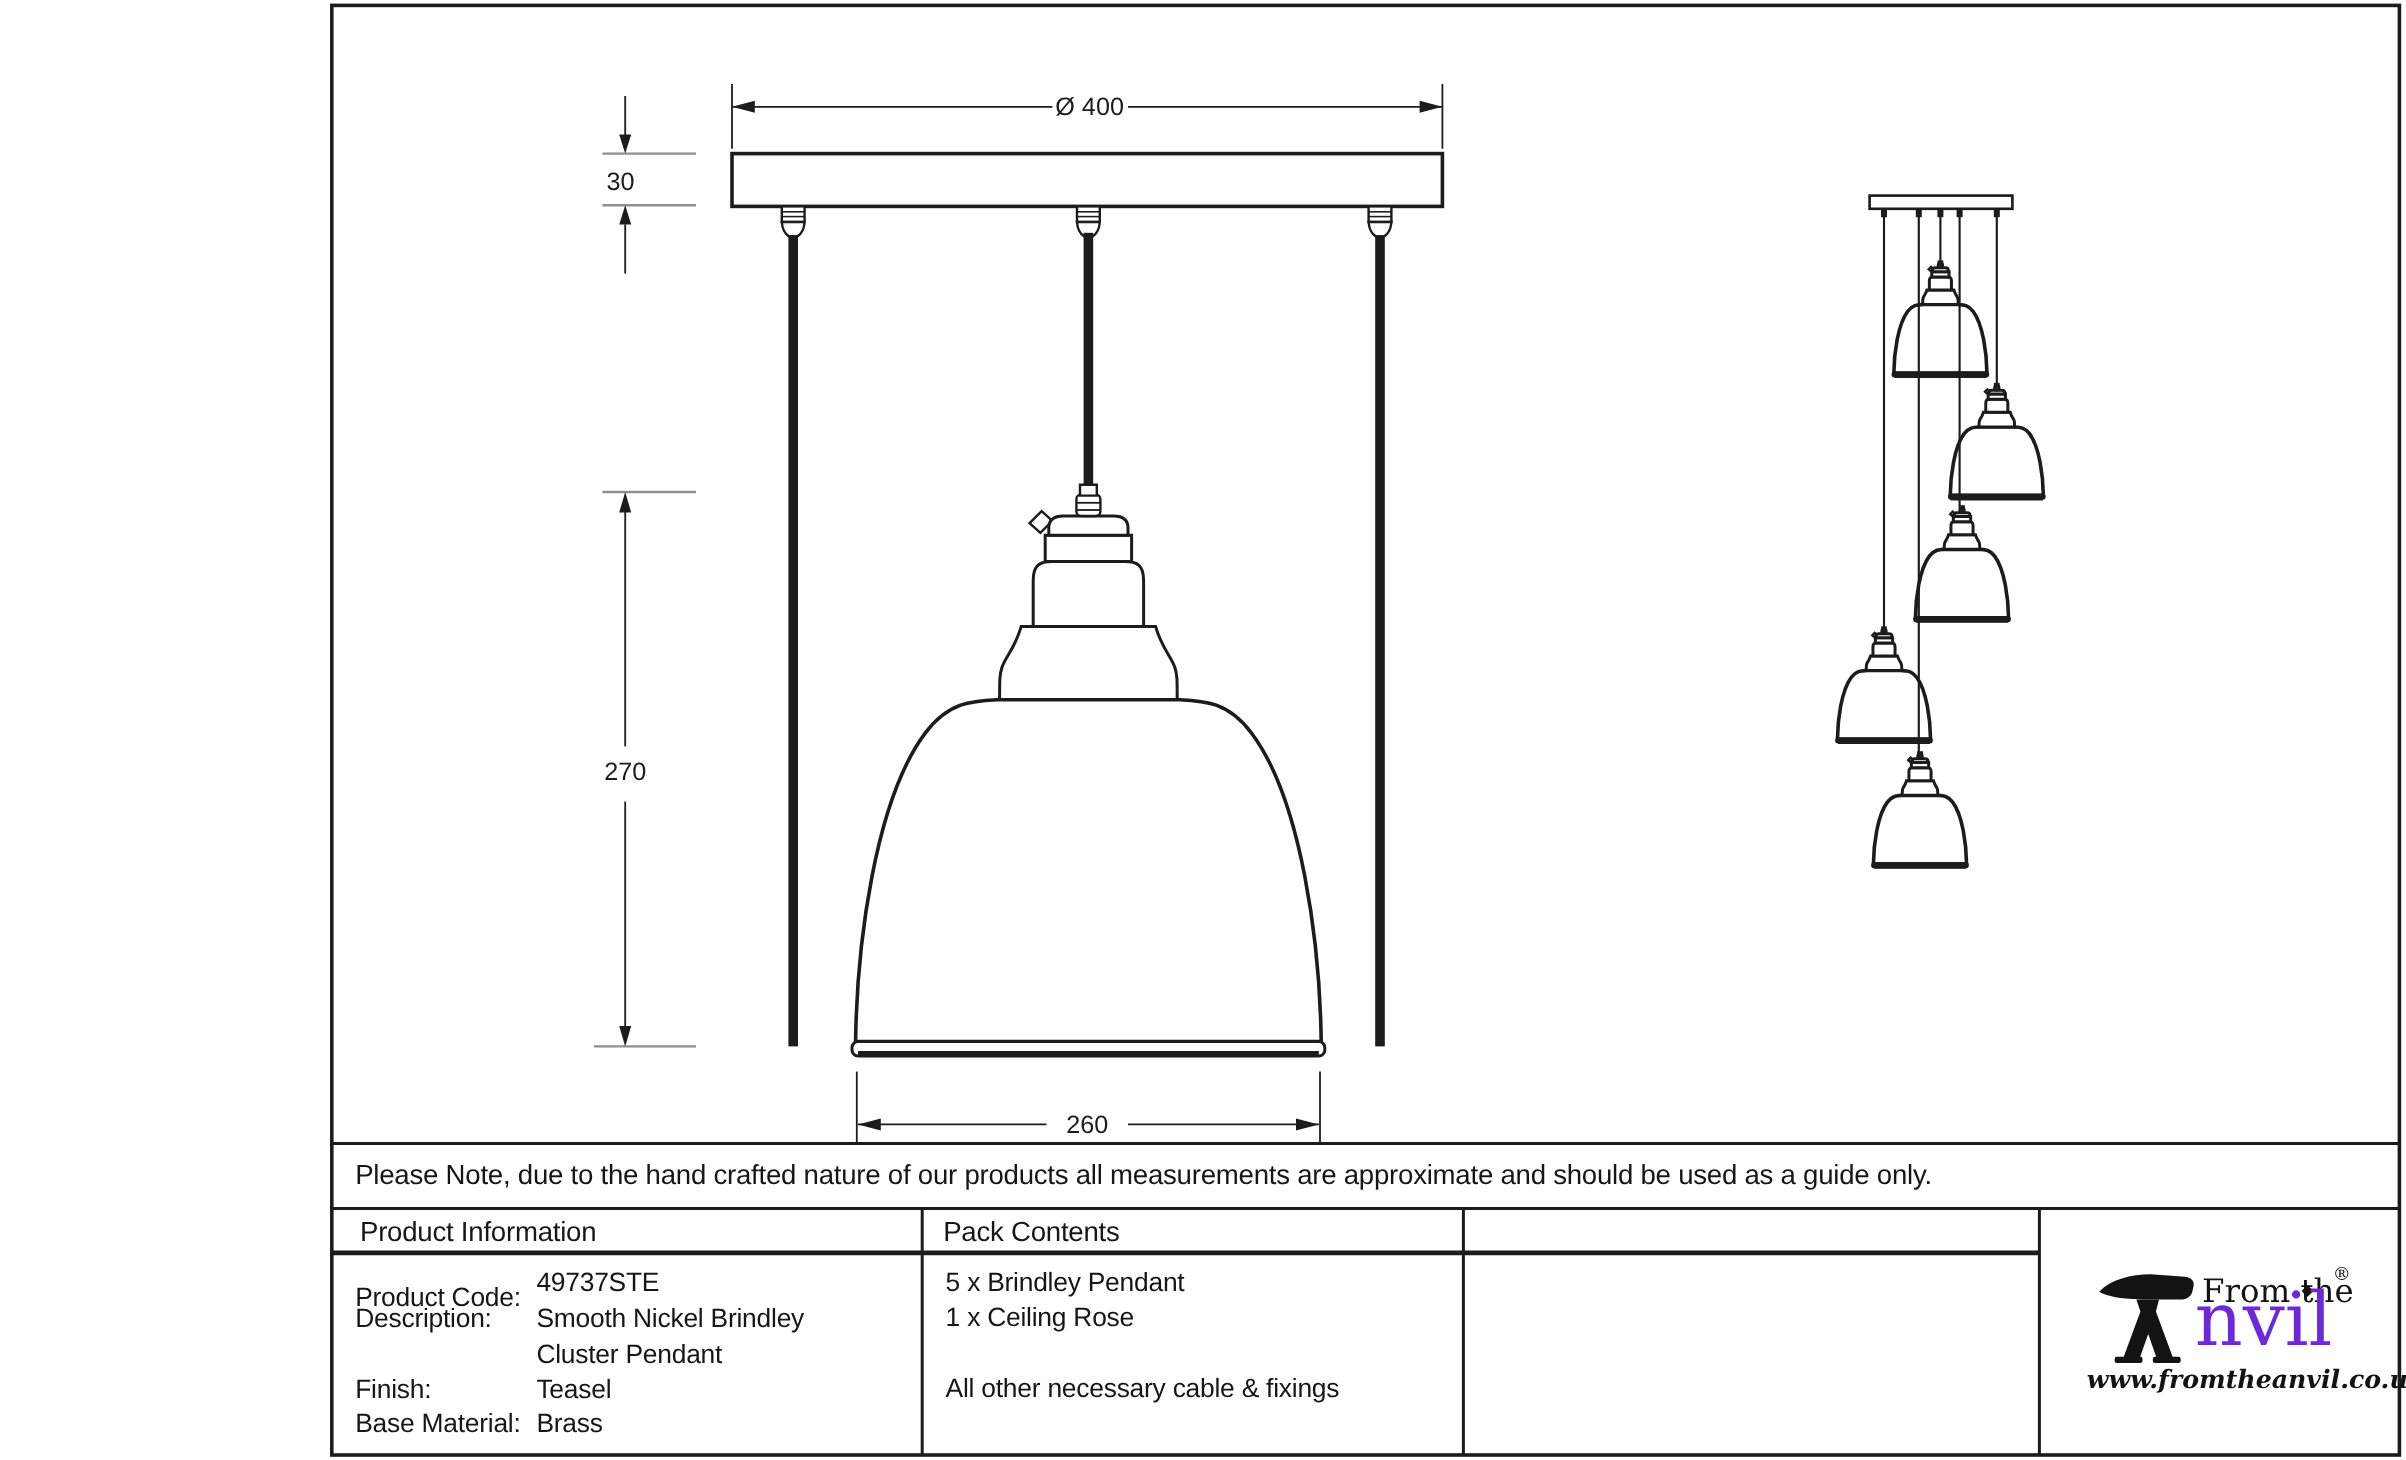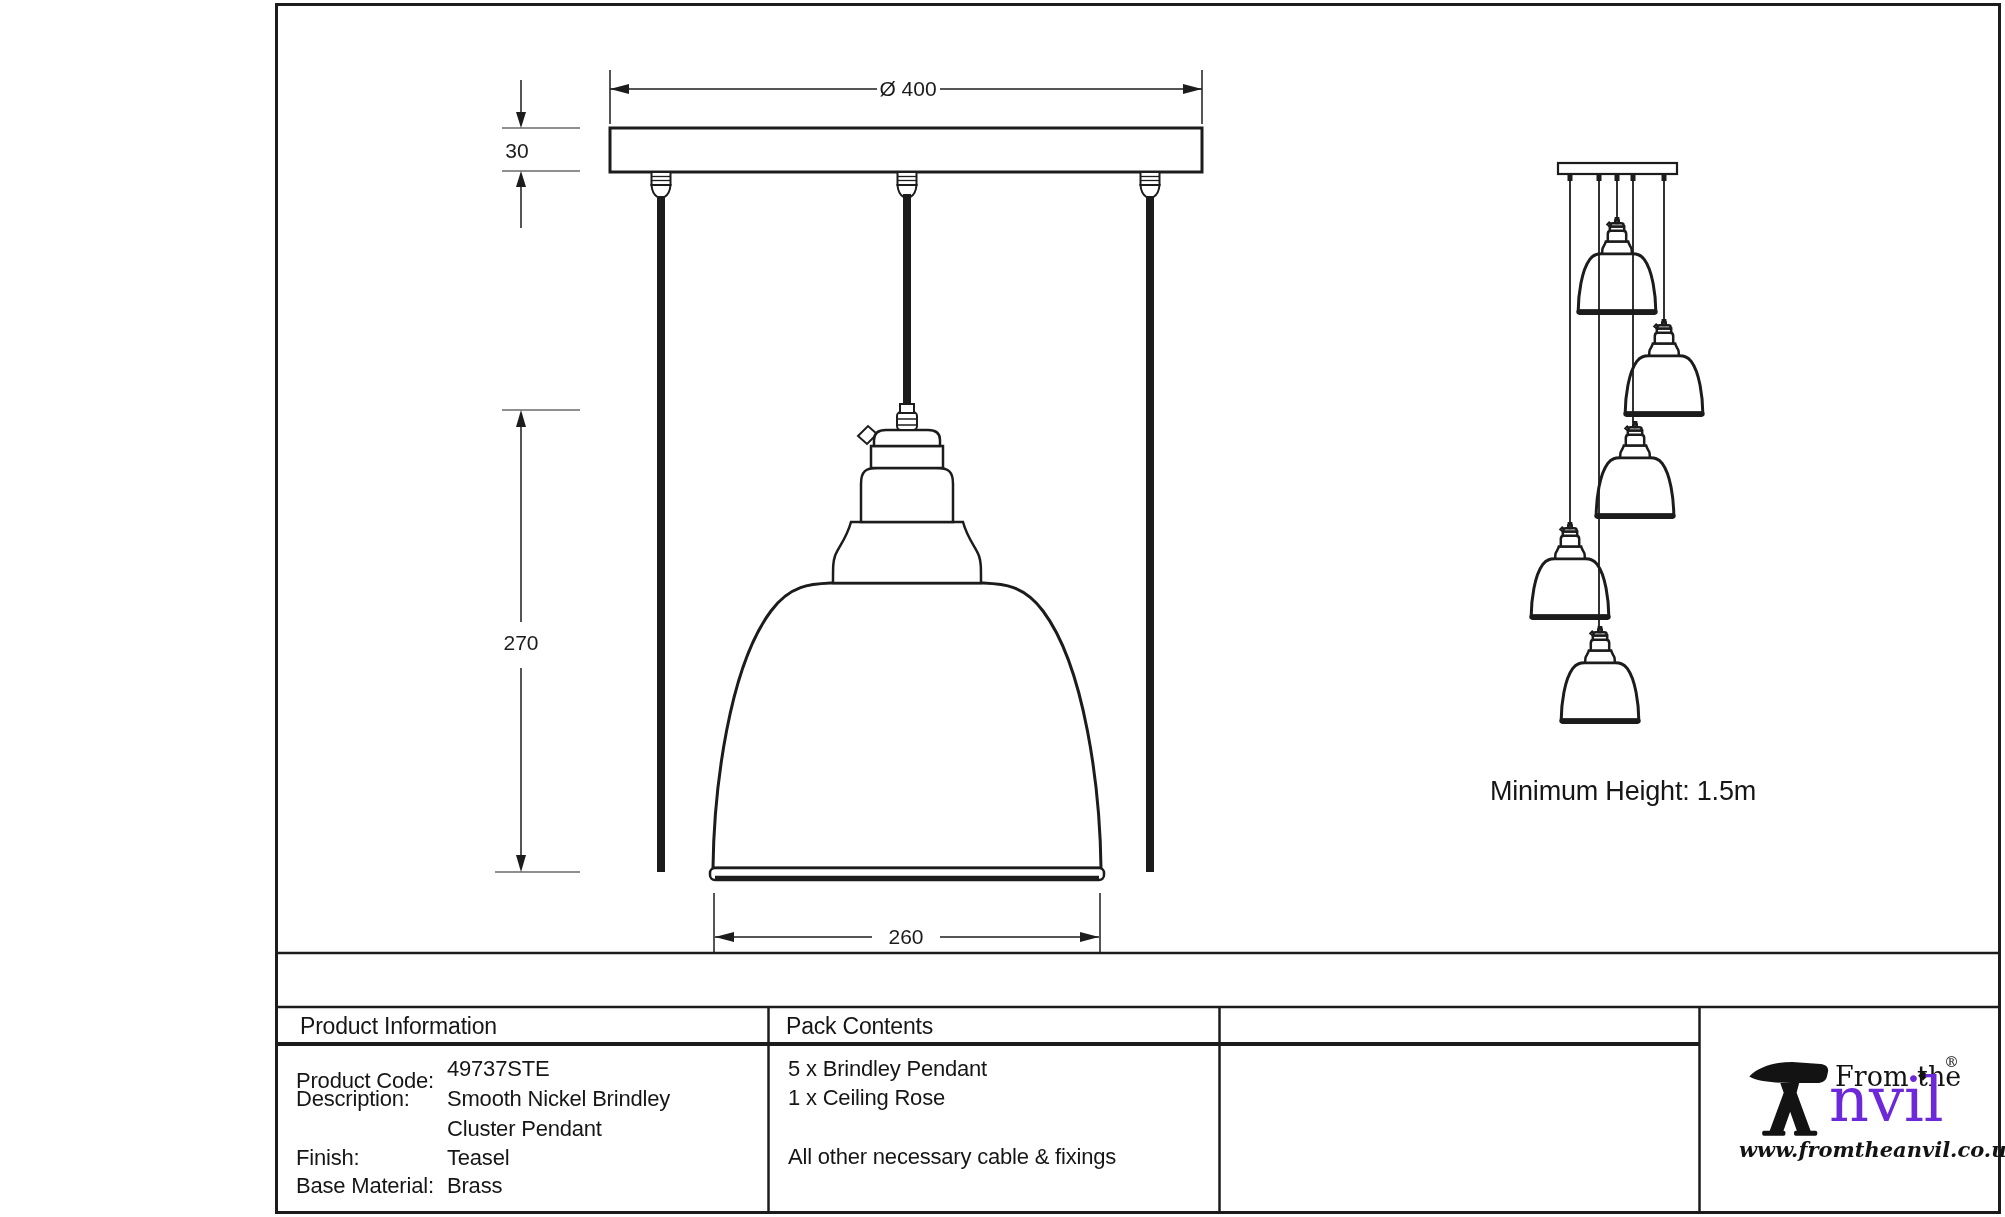--- a/index.html
+++ b/index.html
@@ -151,23 +151,23 @@
       <line class="ln" stroke-width="2.5" x1="276" y1="953" x2="2000" y2="953"></line>
       <line class="ln" stroke-width="2.5" x1="276" y1="1007" x2="2000" y2="1007"></line>
       <line class="ln" stroke-width="4" x1="277" y1="1044" x2="1699" y2="1044"></line>
       <line class="ln" stroke-width="2.5" x1="768.5" y1="1007" x2="768.5" y2="1213"></line>
       <line class="ln" stroke-width="2.5" x1="1219.5" y1="1007" x2="1219.5" y2="1213"></line>
       <line class="ln" stroke-width="2.5" x1="1699.5" y1="1007" x2="1699.5" y2="1213"></line>
     </g>
   </svg>
 
   <div class="t note-block">
-    <div>Minimum Height: 1.5m</div>
   </div>
 
+  <div class="t disclaimer">Please Note, due to the hand crafted nature of our products all measurements are approximate and should be used as a guide only.</div>
 
   <div class="t th" style="left:300px;">Product Information</div>
   <div class="t th" style="left:786px;">Pack Contents</div>
 
   <div class="t" style="left:296px;top:1068px;">Product Code:</div>
   <div class="t" style="left:447px;top:1056px;">49737STE</div>
   <div class="t" style="left:296px;top:1086px;">Description:</div>
   <div class="t" style="left:447px;top:1086px;">Smooth Nickel Brindley</div>
   <div class="t" style="left:296px;top:1116px;"></div>
   <div class="t" style="left:447px;top:1116px;">Cluster Pendant</div>

